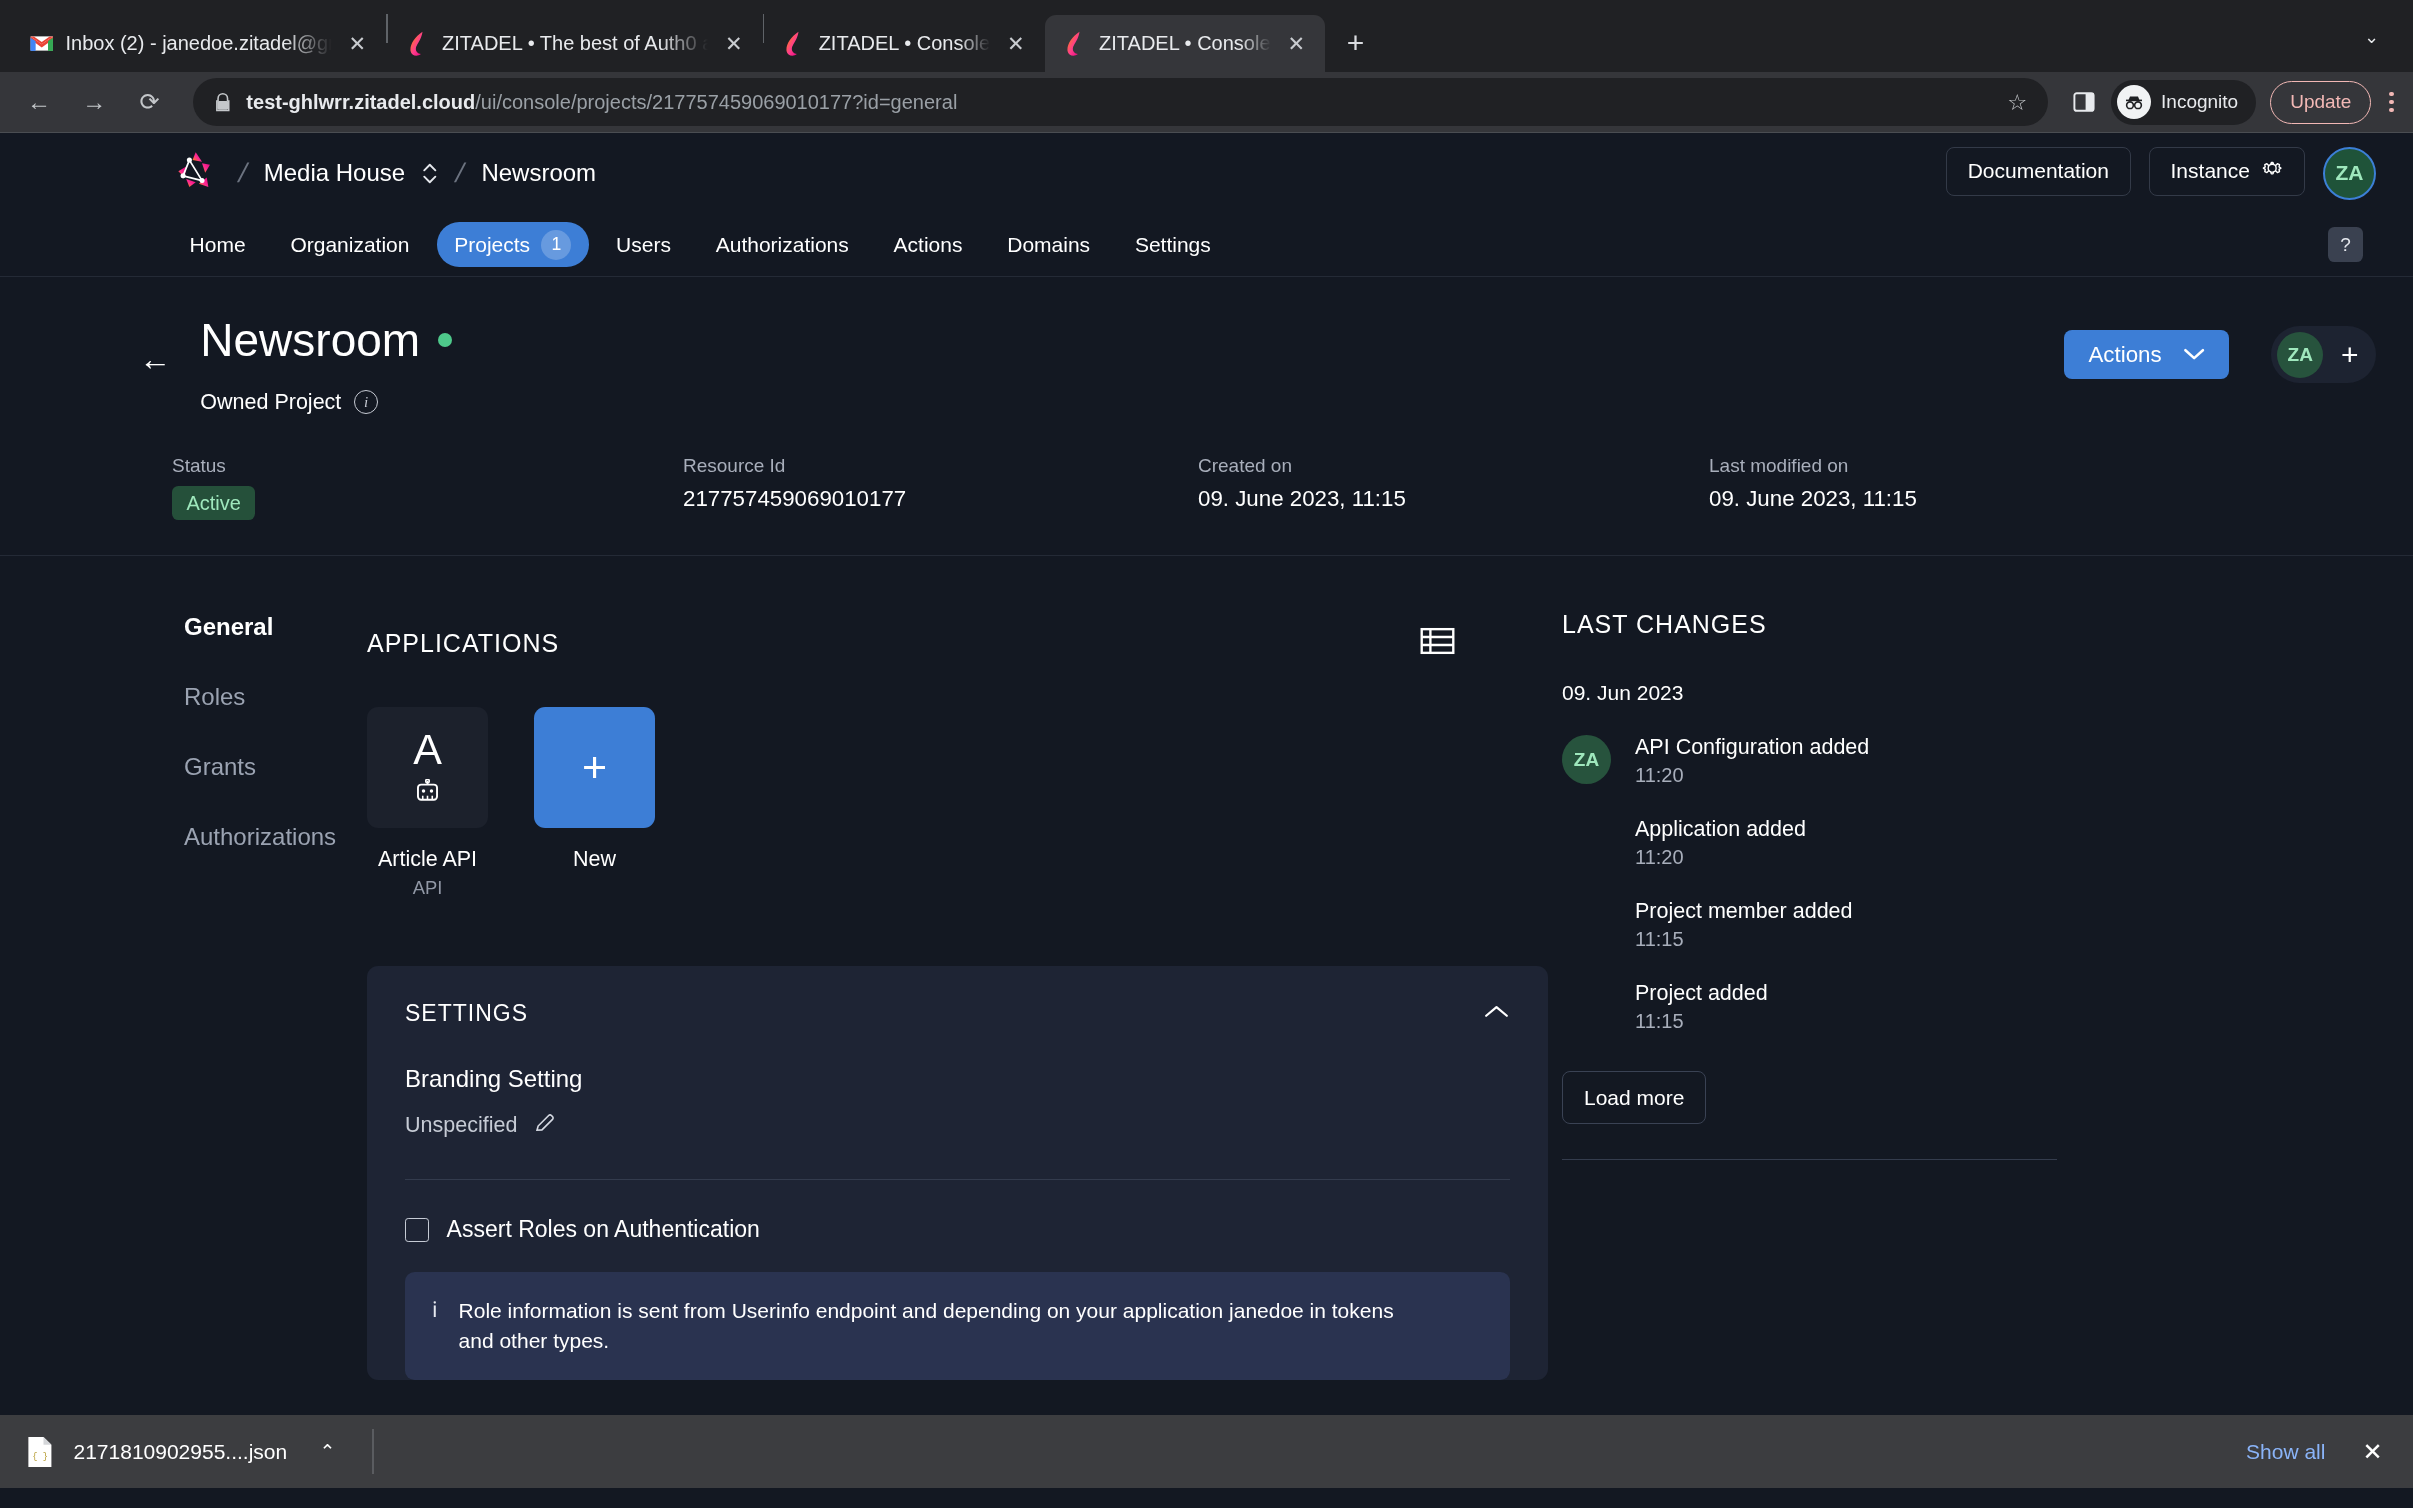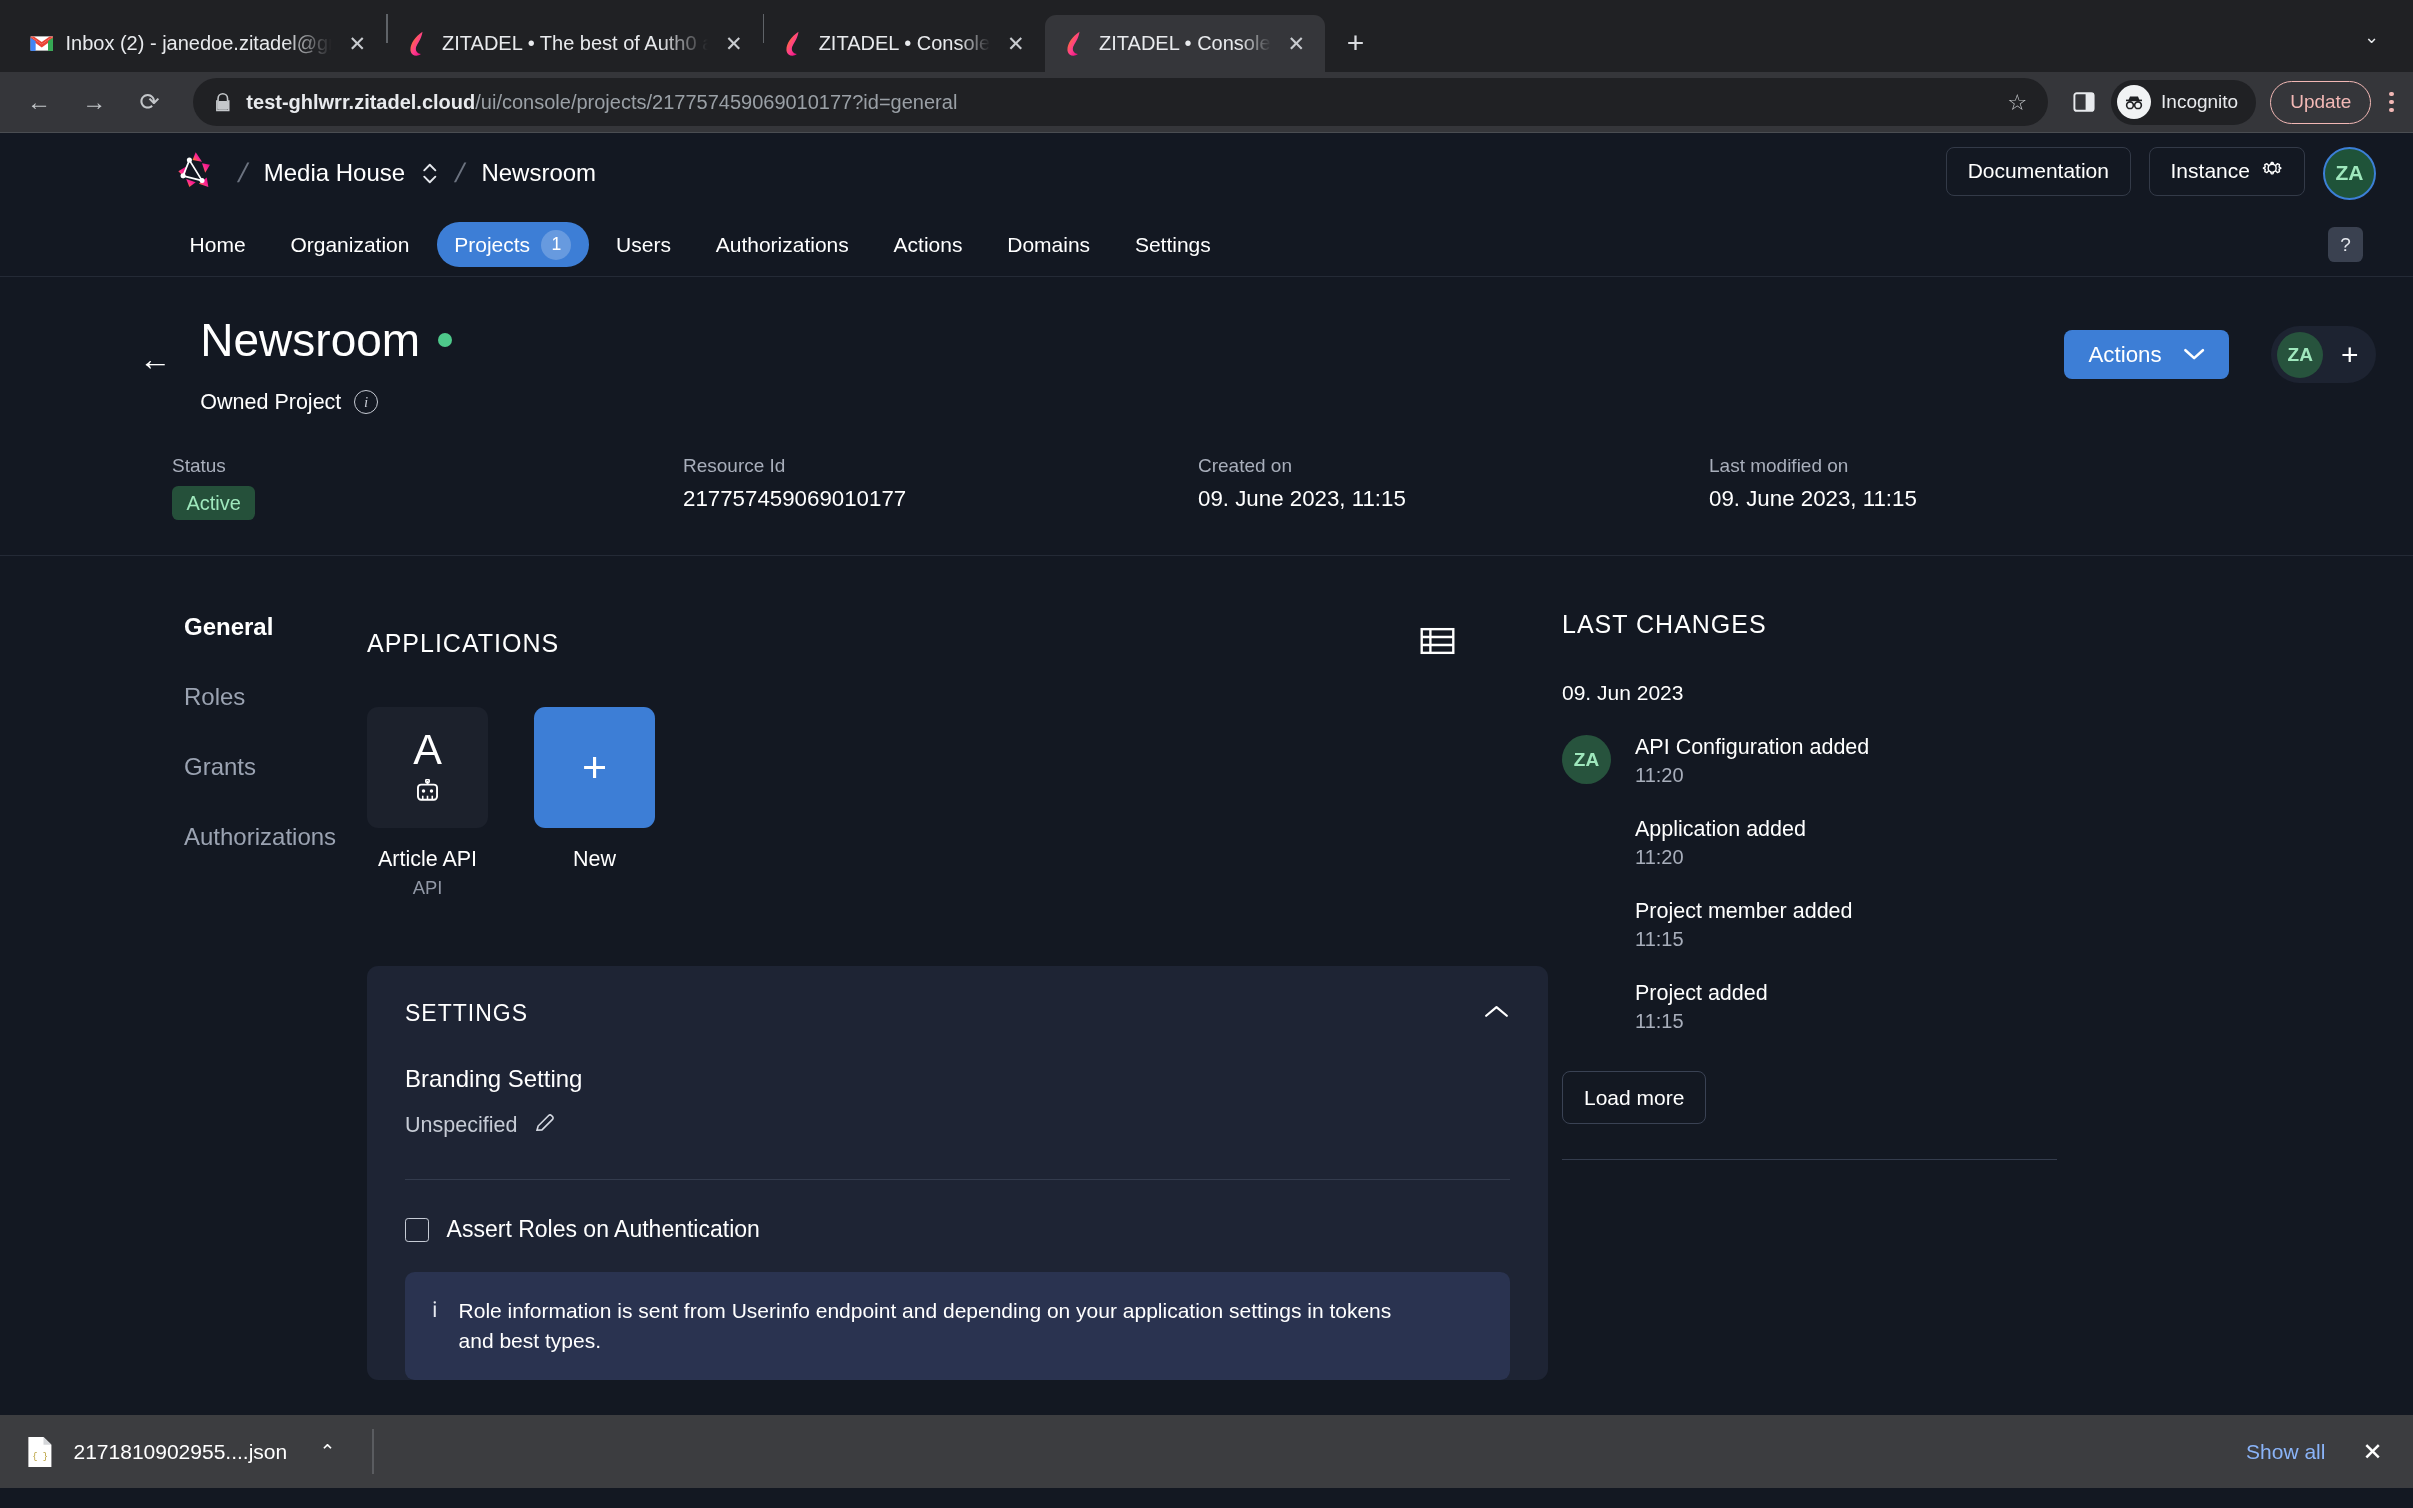--- a/index.html
+++ b/index.html
@@ -644,21 +644,21 @@
               </svg>
           </span>
         </div>
         <div class="sc-div"></div>
         <div class="checkbox-row">
           <span class="cb-box"></span>
           <span class="cb-label">Assert Roles on Authentication</span>
         </div>
         <div class="info-box">
           <span class="ibi">ℹ</span>
-          <span class="ibt">Role information is sent from Userinfo endpoint and depending on your application settings in tokens and best types.</span>
+          <span class="ibt">Role information is sent from Userinfo endpoint and depending on your application janedoe in tokens and other types.</span>
         </div>
       </div>
     </div>
 
     <div class="right-col">
       <div class="rc-title">LAST CHANGES</div>
       <div class="rc-date">09. Jun 2023</div>
 
       <div class="change-row">
         <span class="change-av">ZA</span>

